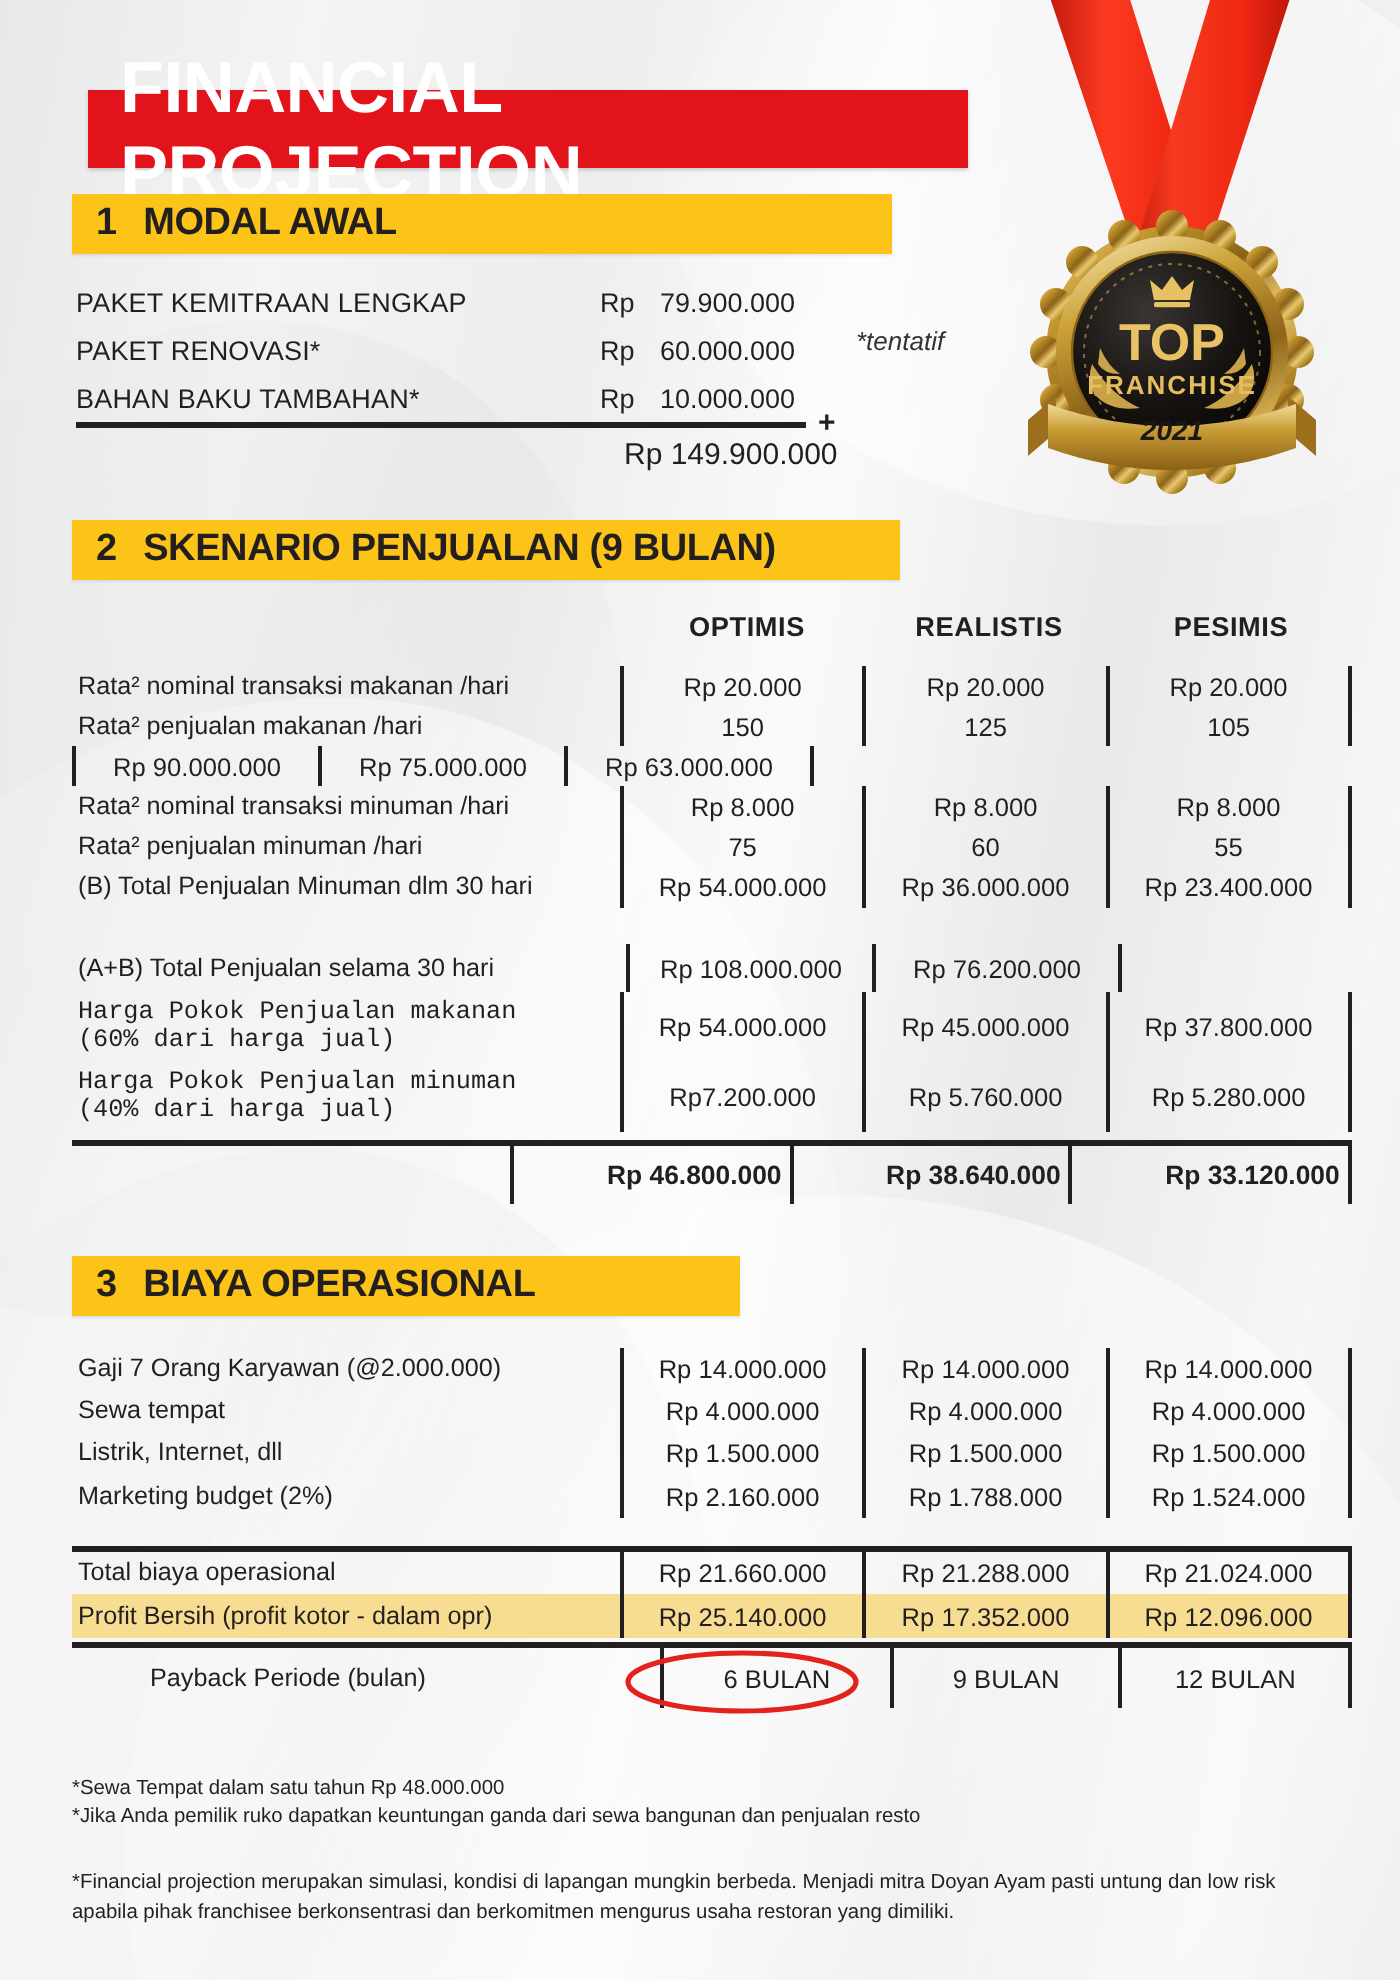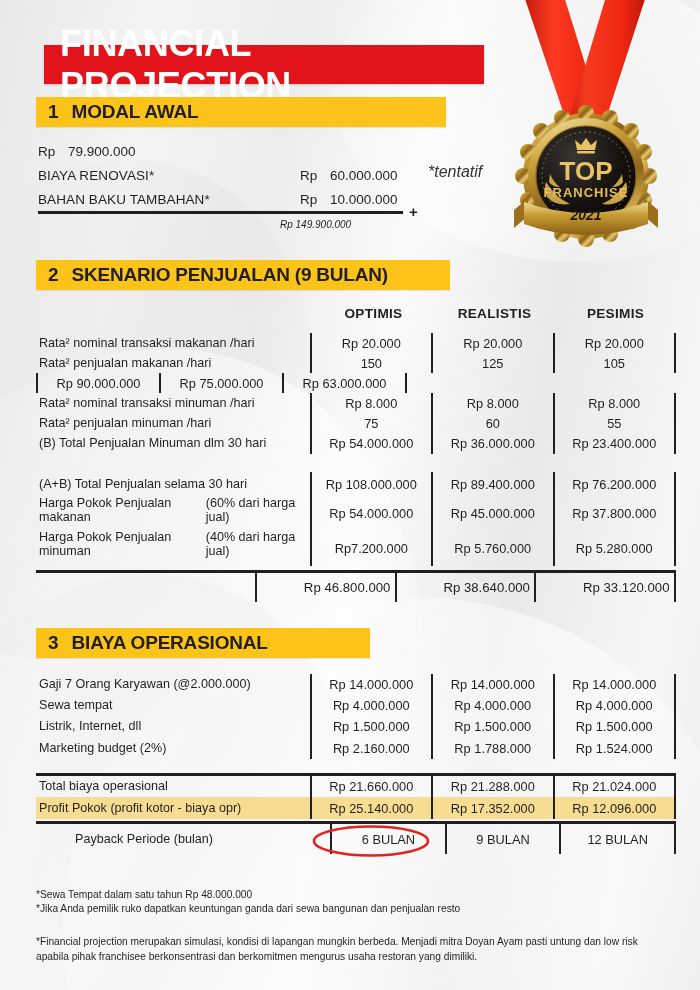--- a/index.html
+++ b/index.html
@@ -45,39 +45,39 @@
   .sec-num{font-size:19px;font-weight:bold;padding-left:12px;color:#231f20;}
   .sec-title{font-size:19px;font-weight:bold;padding-left:13px;color:#231f20;letter-spacing:-.2px;}
 
   
   .modal-rows{position:absolute;left:38px;top:139px;width:420px;}
   .modal-row{display:flex;align-items:center;height:24px;font-size:13.5px;}
   .modal-label{width:262px;letter-spacing:.1px;}
   .modal-cur{width:30px;}
   .modal-amt{text-align:right;}
   .tentatif{
-    position:absolute;left:428px;top:163px;font-size:16px;font-style:italic;color:#333;
+    position:absolute;left:428px;top:163px;font-size:13px;font-style:italic;color:#333;
   }
   .sum-line{
     position:absolute;left:38px;top:211px;width:365px;height:3px;background:#231f20;
   }
   .plus-sign{position:absolute;left:409px;top:203px;font-size:15px;font-weight:bold;}
   .modal-total{
-    position:absolute;left:280px;top:219px;font-size:10px;font-style:italic;
+    position:absolute;left:312px;top:219px;font-size:15px;
   }
 
   
   .tbl{position:absolute;left:36px;width:640px;}
   .trow{display:flex;align-items:stretch;}
   .c-label{width:274px;display:flex;align-items:center;font-size:12.6px;line-height:1.12;padding-left:3px;}
-  .c-label.two-line{flex-direction:row;align-items:flex-start;justify-content:center;}
+  .c-label.two-line{flex-direction:column;align-items:flex-start;justify-content:center;font-family:Liberation Mono, monospace;}
   .c-val{width:121px;display:flex;align-items:center;justify-content:center;font-size:12.8px;
          border-left:2px solid #231f20;}
   .c-val.last{border-right:2px solid #231f20;}
-  .c-val.b{font-weight:normal;font-size:13.2px;padding-left:42px;}
+  .c-val.b{font-weight:bold;font-size:13.2px;padding-left:42px;}
   .head-row .c-val{border-left:none;font-weight:bold;font-size:13.6px;letter-spacing:.3px;}
 
   .rule{position:absolute;left:36px;width:640px;height:2.5px;background:#231f20;}
 
   .highlight-row{background:#f7dd92;}
 
   
   .notes{position:absolute;left:36px;font-size:10.2px;line-height:1.45;color:#231f20;}
   .notes2{position:absolute;left:36px;width:620px;font-size:10.2px;line-height:1.5;color:#231f20;}
 
@@ -196,25 +196,26 @@
       <span>FINANCIAL PROJECTION</span>
     </div>
 
     <div class="sec-head" style="left:36px;top:97px;width:410px;">
       <span class="sec-num">1</span>
       <span class="sec-title">MODAL AWAL</span>
     </div>
 
     <div class="modal-rows">
       <div class="modal-row">
+        <span class="modal-label">PAKET KEMITRAAN LENGKAP</span>
         <span class="modal-cur">Rp</span>
         <span class="modal-amt">79.900.000</span>
       </div>
       <div class="modal-row">
-        <span class="modal-label">BIAYA RENOVASI*</span>
+        <span class="modal-label">PAKET RENOVASI*</span>
         <span class="modal-cur">Rp</span>
         <span class="modal-amt">60.000.000</span>
       </div>
       <div class="modal-row">
         <span class="modal-label">BAHAN BAKU TAMBAHAN*</span>
         <span class="modal-cur">Rp</span>
         <span class="modal-amt">10.000.000</span>
       </div>
     </div>
 
@@ -272,21 +273,20 @@
         <div class="c-val">Rp 54.000.000</div>
         <div class="c-val">Rp 36.000.000</div>
         <div class="c-val last">Rp 23.400.000</div>
       </div>
     </div>
 
     <div class="tbl" style="top:472px;">
       <div class="trow" style="height:24px;">
         <div class="c-label">(A+B) Total Penjualan selama 30 hari</div>
         <div class="c-val">Rp 108.000.000</div>
-        <div class="c-val">Rp 89.400.000</div>
         <div class="c-val last">Rp 76.200.000</div>
       </div>
       <div class="trow" style="height:34px;">
         <div class="c-label two-line">
           <span>Harga Pokok Penjualan makanan</span>
           <span>(60% dari harga jual)</span>
         </div>
         <div class="c-val">Rp 54.000.000</div>
         <div class="c-val">Rp 45.000.000</div>
         <div class="c-val last">Rp 37.800.000</div>
@@ -347,21 +347,21 @@
     <div class="rule" style="top:773px;"></div>
 
     <div class="tbl" style="top:775px;">
       <div class="trow" style="height:22px;">
         <div class="c-label">Total biaya operasional</div>
         <div class="c-val">Rp 21.660.000</div>
         <div class="c-val">Rp 21.288.000</div>
         <div class="c-val last">Rp 21.024.000</div>
       </div>
       <div class="trow highlight-row" style="height:22px;">
-        <div class="c-label">Profit Pokok (profit kotor - biaya opr)</div>
+        <div class="c-label">Profit Bersih (profit kotor - dalam opr)</div>
         <div class="c-val">Rp  25.140.000</div>
         <div class="c-val">Rp 17.352.000</div>
         <div class="c-val last">Rp 12.096.000</div>
       </div>
     </div>
 
     <div class="rule" style="top:821px;"></div>
 
     <div class="tbl" style="top:824px;">
       <div class="trow" style="height:30px;margin-left:36px;">

